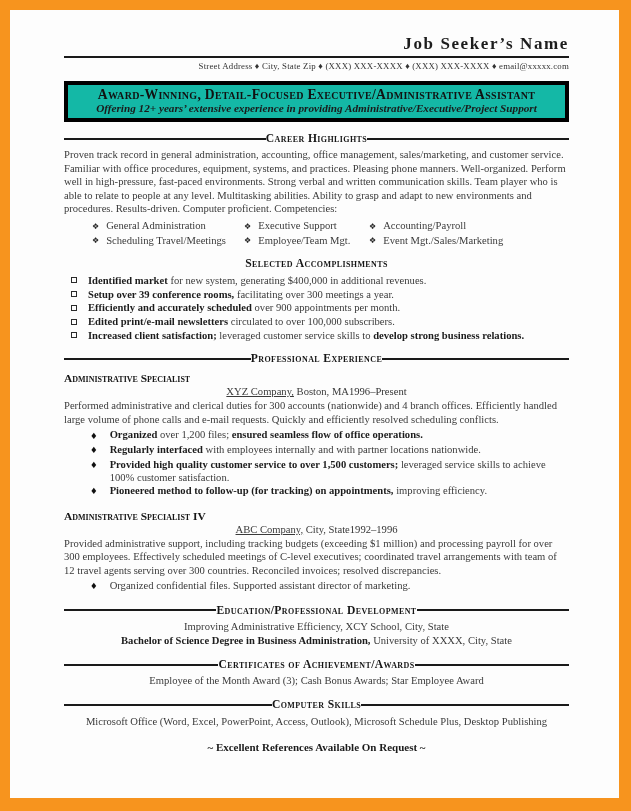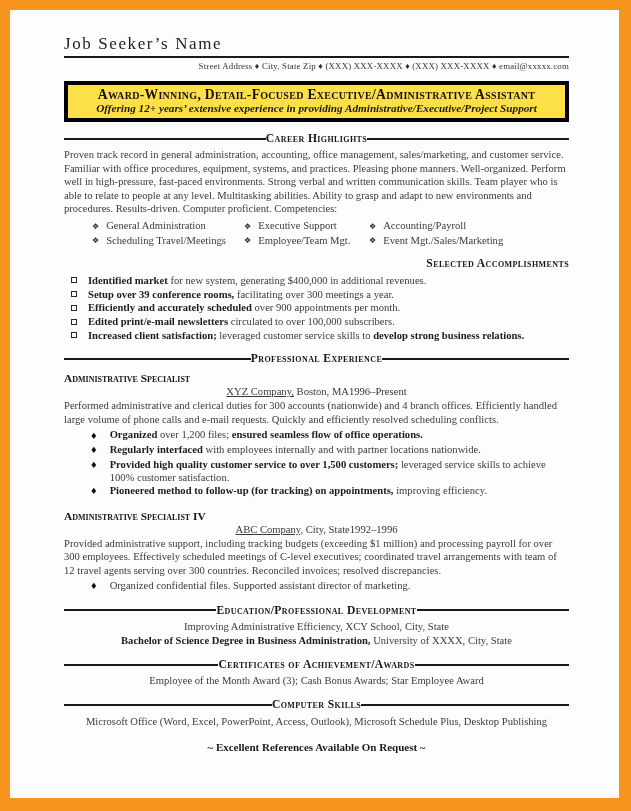--- a/index.html
+++ b/index.html
@@ -16,43 +16,43 @@
   }
   .content {
     padding: 24px 50px 0 54px;
     color: #3a3a3a;
     font-size: 10.6px;
     line-height: 13.4px;
   }
 
   
   .name {
-    text-align: left;
+    text-align: right;
     font-size: 17px;
-    font-weight: normal;
+    font-weight: bold;
     letter-spacing: 1.6px;
     color: #1d1d1d;
     line-height: 20px;
   }
   .name-rule { height: 1.5px; background: #1a1a1a; margin-top: 2px; }
   .contact {
     text-align: right;
     font-size: 8.8px;
     margin-top: 2px;
     color: #333;
     letter-spacing: 0.2px;
   }
 
   
   .banner {
     margin-top: 8px;
     border: 4px solid #000;
     padding: 2px 6px 3px;
     text-align: center;
-    background: #fde047;
+    background: #14b8a6;
     font-family: Liberation Serif, serif;
   }
   .banner-title {
     font-variant: small-caps;
     font-weight: bold;
     font-size: 13.6px;
     line-height: 15px;
     color: #111;
     letter-spacing: 0.3px;
   }
@@ -72,21 +72,21 @@
   }
   .sec-head .rule { flex: 1; height: 2px; background: #1a1a1a; }
   .sec-title {
     font-variant: small-caps;
     font-weight: bold;
     font-size: 11.6px;
     color: #161616;
     letter-spacing: 0.4px;
     white-space: nowrap;
   }
-  .sec-head.no-rule { justify-content: flex-end; margin: 8px 0 4px; }
+  .sec-head.no-rule { justify-content: center; margin: 8px 0 4px; }
 
   .body-text { text-align: left; }
 
   
   .competencies {
     margin: 4px 0 2px 28px;
     display: grid;
     grid-template-columns: 152px 125px auto;
     row-gap: 0;
   }

